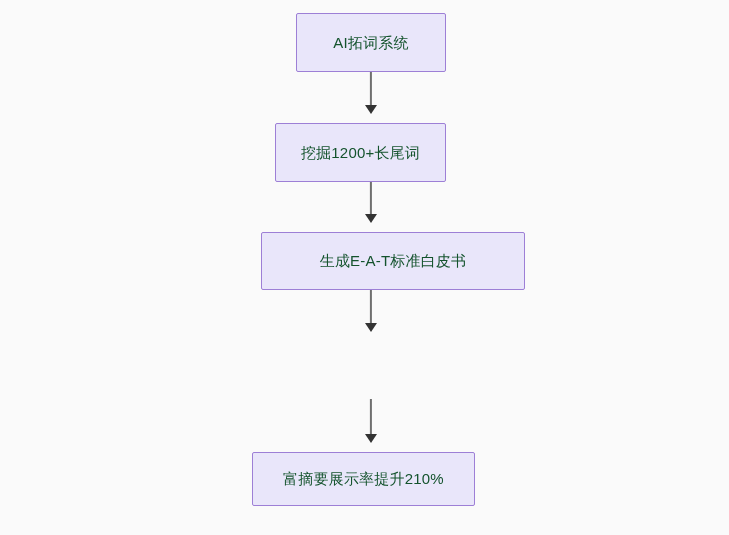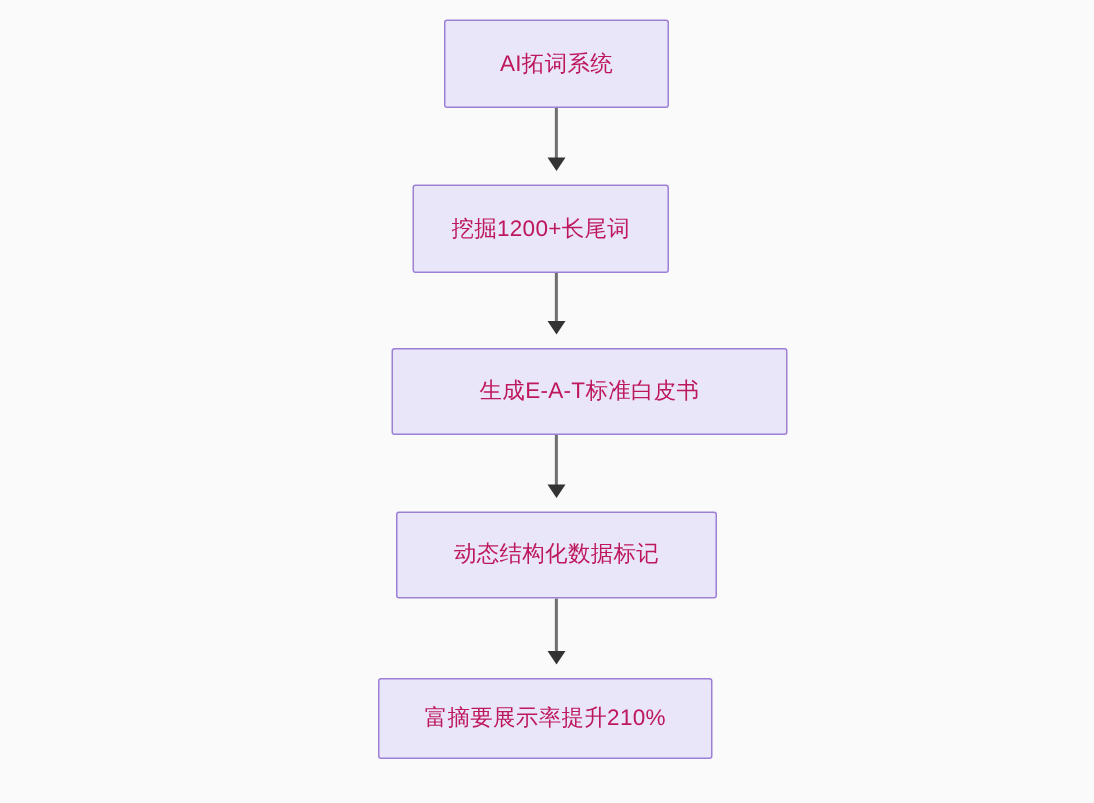--- a/index.html
+++ b/index.html
@@ -34,21 +34,21 @@
     font-size: 15px;
     line-height: 1.2;
     letter-spacing: 0.2px;
     white-space: nowrap;
     user-select: none;
   }
 
   .node-label {
     display: block;
     text-align: center;
-    color: #be185d;
+    color: #14532d;
   }
 
   .edge {
     position: absolute;
     width: 0;
     height: 0;
   }
 
   .edge-line {
     position: absolute;
@@ -94,20 +94,17 @@
 
   <div class="node" id="node-0" style="left: 296px; top: 13px; width: 150px; height: 59px; background: rgb(233, 230, 250); border-color: rgb(157, 127, 214); color: rgb(51, 51, 51);">
     <span class="node-label">AI拓词系统</span>
   </div>
   <div class="node" id="node-1" style="left: 275px; top: 123px; width: 171px; height: 59px; background: rgb(233, 230, 250); border-color: rgb(157, 127, 214); color: rgb(51, 51, 51);">
     <span class="node-label">挖掘1200+长尾词</span>
   </div>
   <div class="node" id="node-2" style="left: 261px; top: 232px; width: 264px; height: 58px; background: rgb(233, 230, 250); border-color: rgb(157, 127, 214); color: rgb(51, 51, 51);">
     <span class="node-label">生成E-A-T标准白皮书</span>
   </div>
-  <div class="node" id="node-3" style="left: 264px; top: 341px; width: 214px; height: 58px; background: rgb(233, 230, 250); border-color: rgb(157, 127, 214); color: rgb(51, 51, 51);">
-    <span class="node-label">动态结构化数据标记</span>
-  </div>
   <div class="node" id="node-4" style="left: 252px; top: 452px; width: 223px; height: 54px; background: rgb(233, 230, 250); border-color: rgb(157, 127, 214); color: rgb(51, 51, 51); justify-content: center;">
     <span class="node-label">富摘要展示率提升210%</span>
   </div>
 
 </div>
 
 </body></html>

